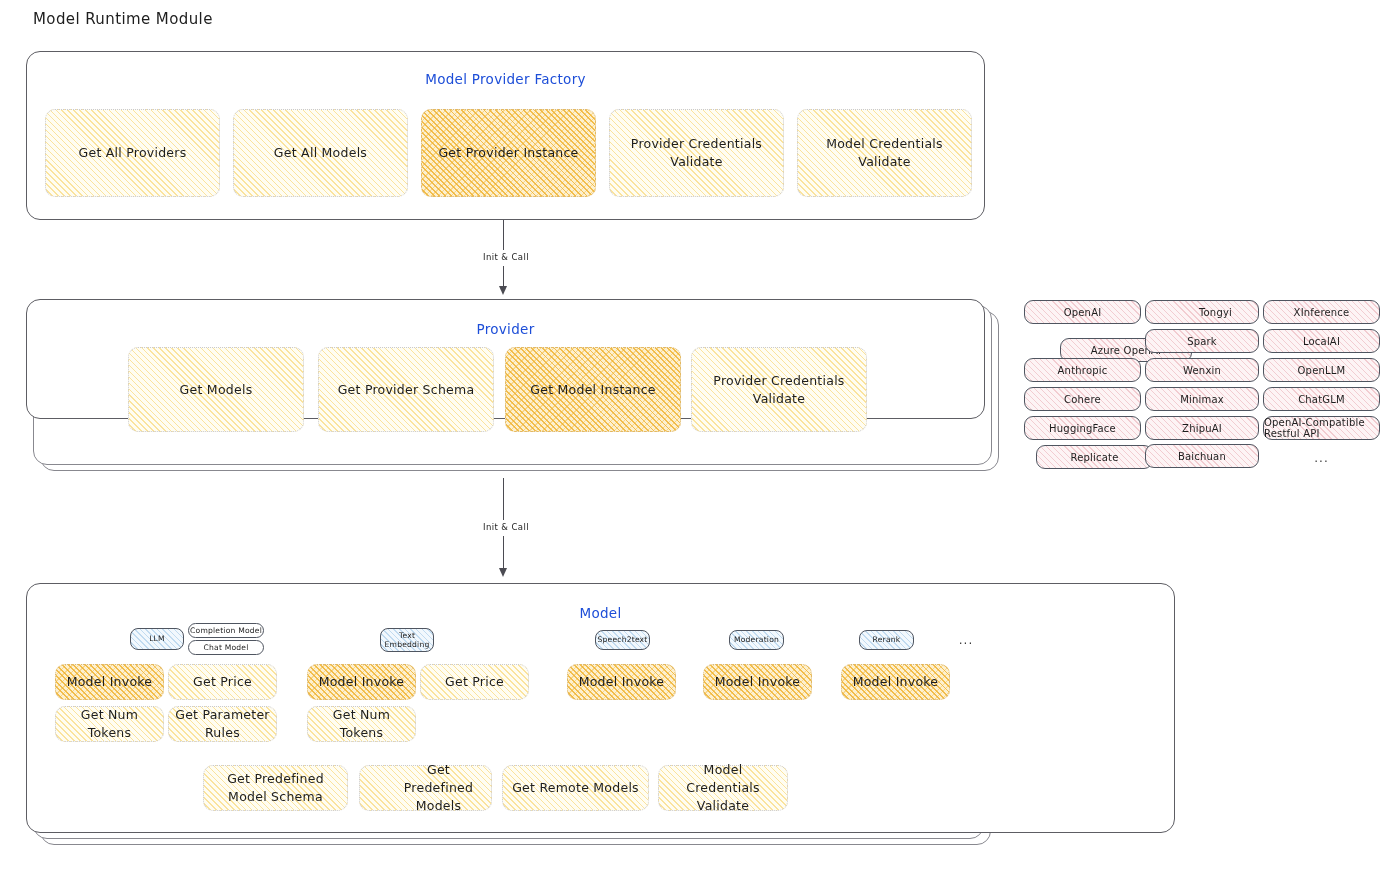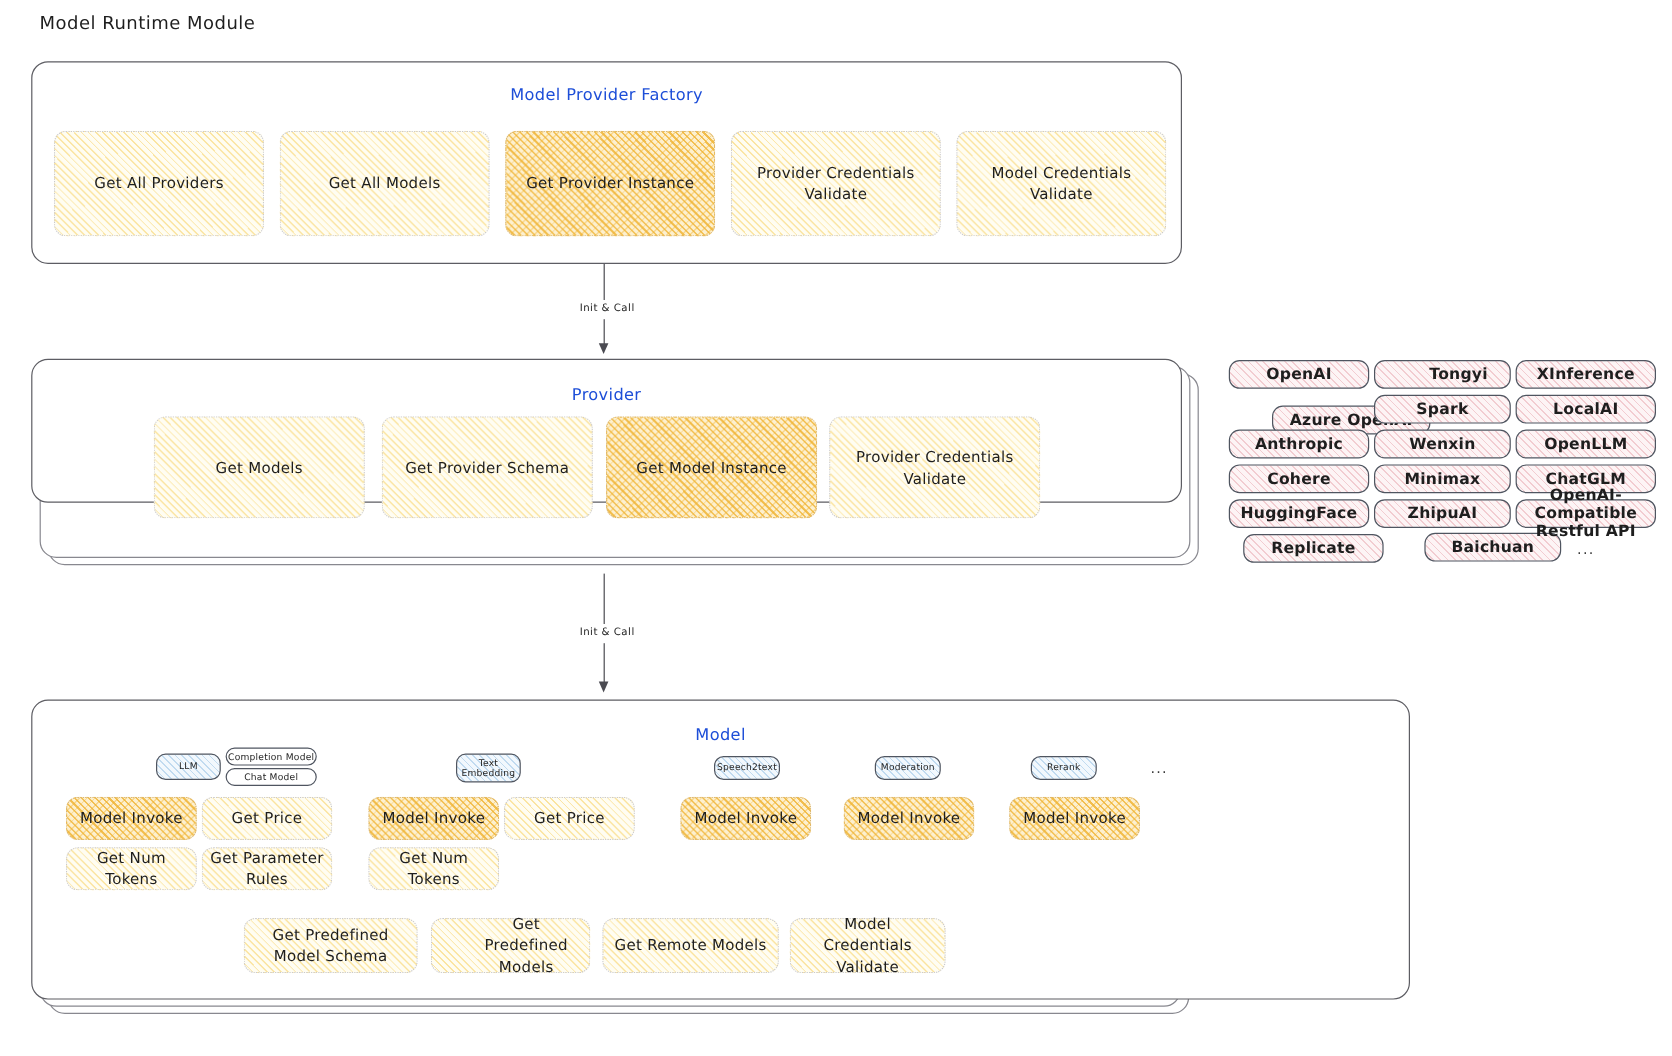--- a/index.html
+++ b/index.html
@@ -90,22 +90,21 @@
   }
   
   .chip-pink{
     border:1.25px solid #4f5560;
     border-radius:9px;
     background-color:#fdf4f5;
     background-image:repeating-linear-gradient(45deg,
        rgba(224,140,150,.38) 0px, rgba(224,140,150,.38) 1px,
        rgba(255,255,255,0) 1px, rgba(255,255,255,0) 4.3px);
     display:flex;align-items:center;justify-content:center;
-    text-align:center;
-    font-size:13px;color:#1e1e1e;letter-spacing:.2px;font-weight:bold;
+    font-size:10px;color:#1e1e1e;letter-spacing:.2px;
   }
 
   .ellipsis{
     font-size:12px;color:#3a3a3a;letter-spacing:1px;
     display:flex;align-items:center;justify-content:center;
   }
 
   
   .arrow-line{
     width:1.3px;background:#4b4b52;
@@ -172,21 +171,21 @@
     <div class="abs chip-pink" style="left:0px;top:58px;width:117px;height:24px;">Anthropic</div>
     <div class="abs chip-pink" style="left:0px;top:87px;width:117px;height:24px;">Cohere</div>
     <div class="abs chip-pink" style="left:0px;top:116px;width:117px;height:24px;">HuggingFace</div>
     <div class="abs chip-pink" style="left:0px;top:145px;width:117px;height:24px;margin-left:12px;">Replicate</div>
 
     <div class="abs chip-pink" style="left:121px;top:0px;width:114px;height:24px;padding-left:27px;">Tongyi</div>
     <div class="abs chip-pink" style="left:121px;top:29px;width:114px;height:24px;">Spark</div>
     <div class="abs chip-pink" style="left:121px;top:58px;width:114px;height:24px;">Wenxin</div>
     <div class="abs chip-pink" style="left:121px;top:87px;width:114px;height:24px;">Minimax</div>
     <div class="abs chip-pink" style="left:121px;top:116px;width:114px;height:24px;">ZhipuAI</div>
-    <div class="abs chip-pink" style="left:121px;top:144px;width:114px;height:24px;margin-left:42px;">Baichuan</div>
+    <div class="abs chip-pink" style="left:121px;top:144px;width:114px;height:24px;">Baichuan</div>
 
     <div class="abs chip-pink" style="left:239px;top:0px;width:117px;height:24px;">XInference</div>
     <div class="abs chip-pink" style="left:239px;top:29px;width:117px;height:24px;">LocalAI</div>
     <div class="abs chip-pink" style="left:239px;top:58px;width:117px;height:24px;">OpenLLM</div>
     <div class="abs chip-pink" style="left:239px;top:87px;width:117px;height:24px;">ChatGLM</div>
     <div class="abs chip-pink" style="left:239px;top:116px;width:117px;height:24px;">OpenAI-Compatible Restful API</div>
     <div class="abs ellipsis" style="left:239px;top:148px;width:117px;height:20px;">...</div>
   </div>
 
   <div class="abs" style="left:470px;top:478px;width:70px;height:100px;">

